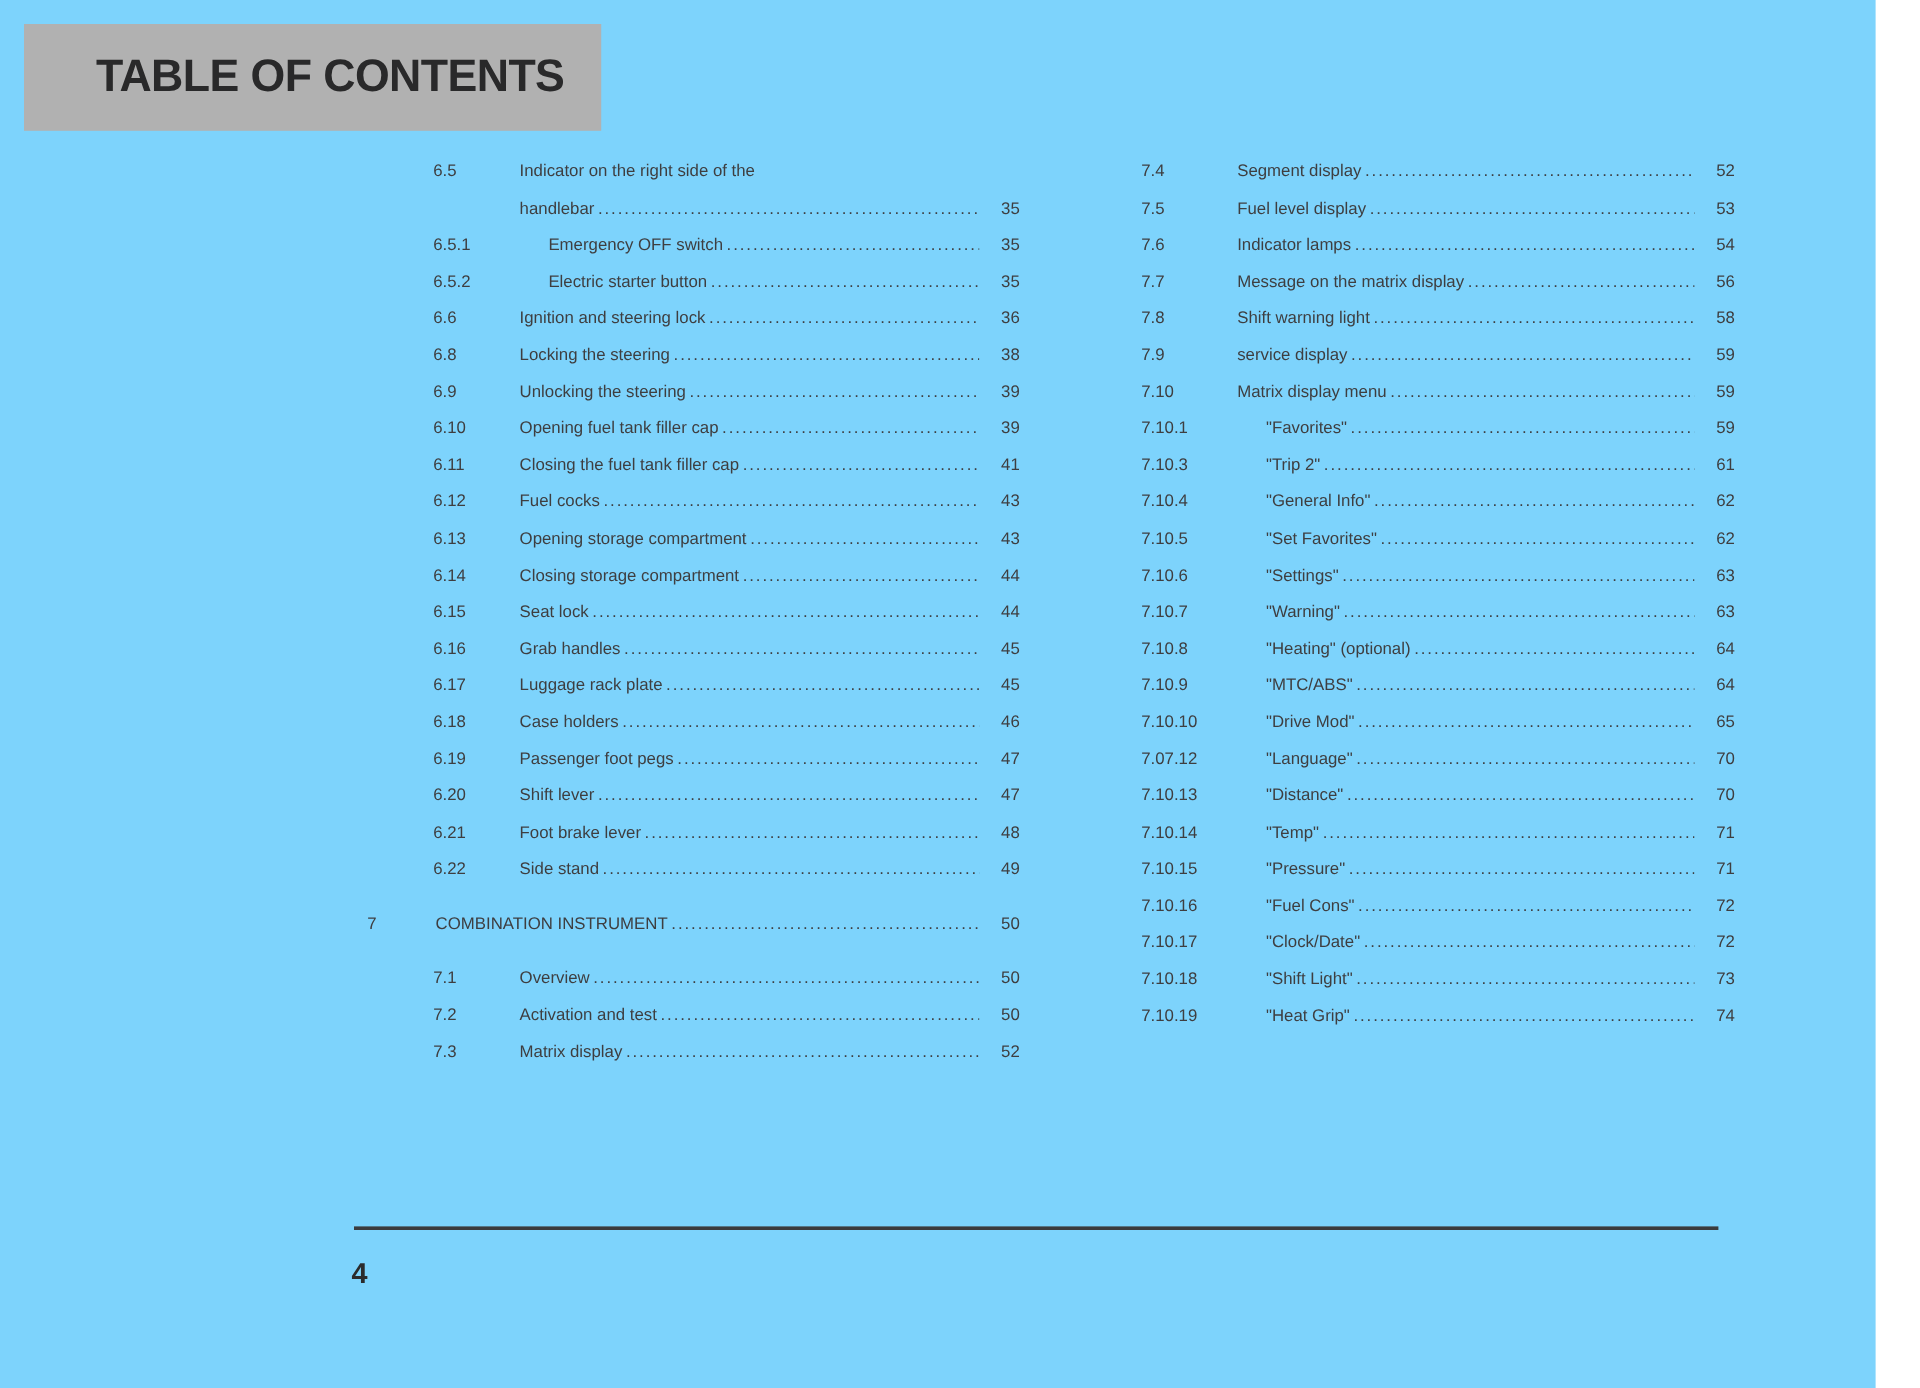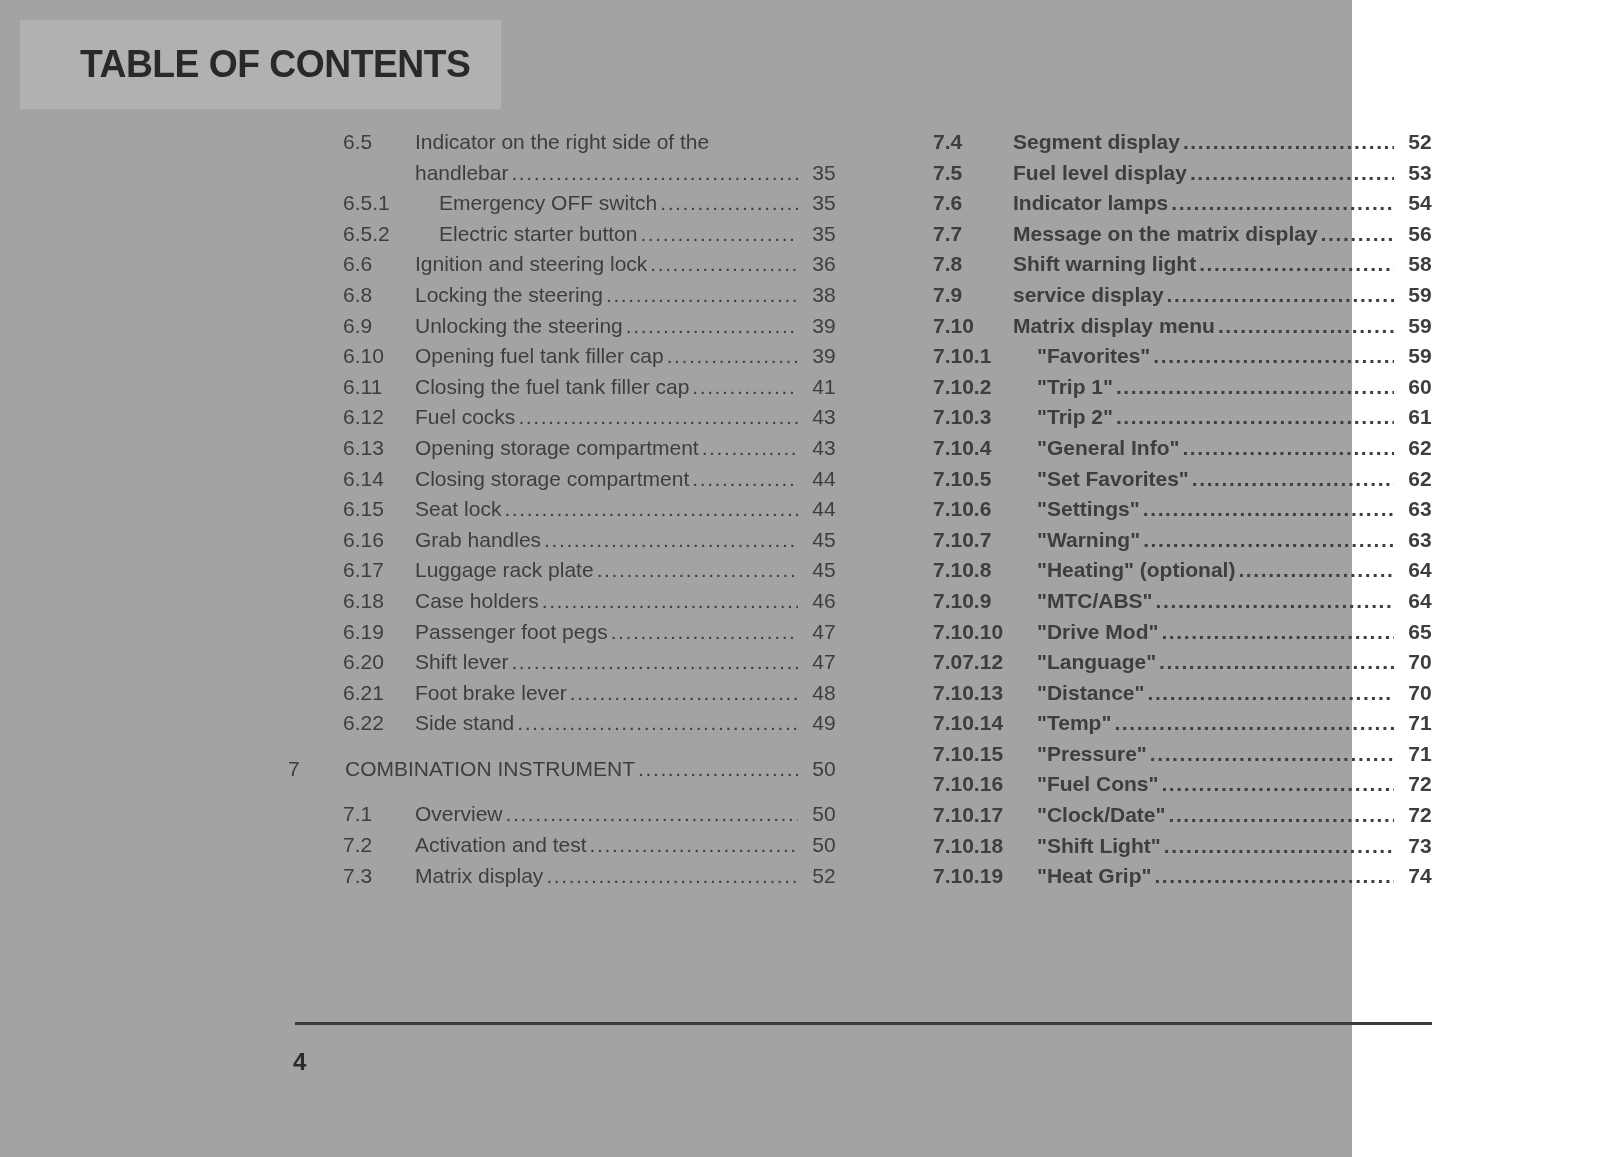--- a/index.html
+++ b/index.html
@@ -3,42 +3,42 @@
 <meta charset="utf-8">
 <style>
   html, body { margin: 0; padding: 0; }
   body {
     width: 1600px; height: 1157px;
     background: #ffffff;
     font-family: "Liberation Sans", "DejaVu Sans", sans-serif;
     color: #3e3e40;
     overflow: hidden;
   }
-  .page { position: relative; width: 1352px; height: 1157px; background: #a3a3a3; }
+  .page { position: relative; width: 1563px; height: 1157px; background: #7dd3fc; }
 
   
   .toc-header {
     position: absolute; left: 20px; top: 20px;
     width: 481px; height: 89px;
     background: #b1b1b1;
     display: flex; align-items: center;
   }
   .toc-header h1 {
     margin: 0 0 0 60px;
     font-size: 38px; font-weight: bold;
     letter-spacing: -0.5px;
     color: #29292a;
     white-space: nowrap;
     transform: scaleX(0.98); transform-origin: left center;
   }
 
   
-  .toc-col { position: absolute; top: 127px; font-size: 21px; }
+  .toc-col { position: absolute; top: 127px; font-size: 14px; margin-left: 18px; }
   .toc-col-left  { left: 288px; width: 554px; }
-  .toc-col-right { left: 933px; width: 505px; font-weight: bold; }
+  .toc-col-right { left: 933px; width: 505px; }
 
   .row { display: flex; align-items: baseline; line-height: 30.6px; }
   .row.multi { display: block; }
   .row .line { display: flex; align-items: baseline; line-height: 30.6px; }
 
   .num { flex: 0 0 auto; white-space: nowrap; }
   .toc-col-left  .num { width: 72px; }
   .toc-col-right .num { width: 80px; }
 
   .toc-col-left .row.section, .toc-col-left .row.subsection { padding-left: 55px; }
@@ -271,26 +271,20 @@
           <span class="leader"></span>
           <span class="page-cell">59</span>
         </div>
         <div class="row subsection">
           <span class="num">7.10.1</span>
           <span class="title">"Favorites"</span>
           <span class="leader"></span>
           <span class="page-cell">59</span>
         </div>
         <div class="row subsection">
-          <span class="num">7.10.2</span>
-          <span class="title">"Trip 1"</span>
-          <span class="leader"></span>
-          <span class="page-cell">60</span>
-        </div>
-        <div class="row subsection">
           <span class="num">7.10.3</span>
           <span class="title">"Trip 2"</span>
           <span class="leader"></span>
           <span class="page-cell">61</span>
         </div>
         <div class="row subsection">
           <span class="num">7.10.4</span>
           <span class="title">"General Info"</span>
           <span class="leader"></span>
           <span class="page-cell">62</span>

